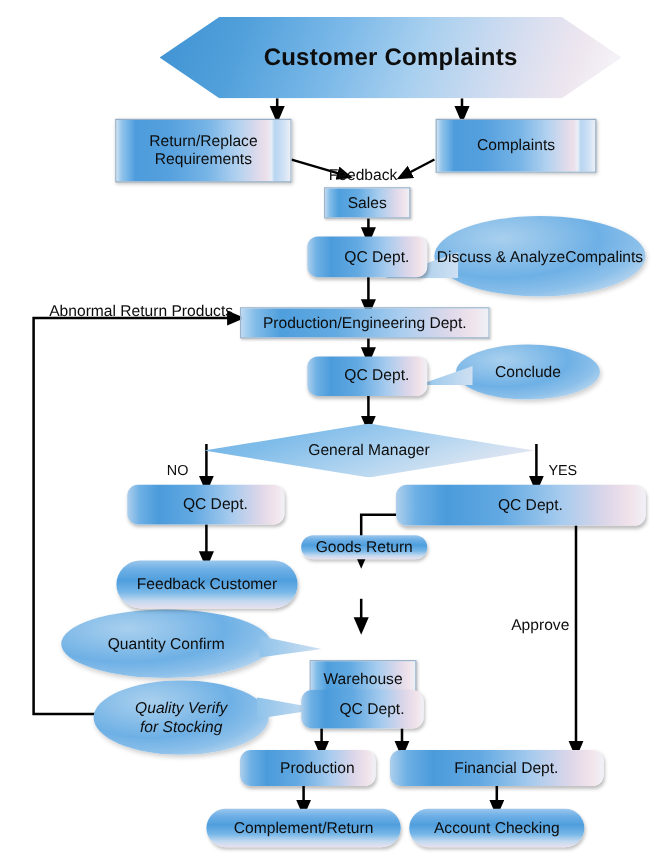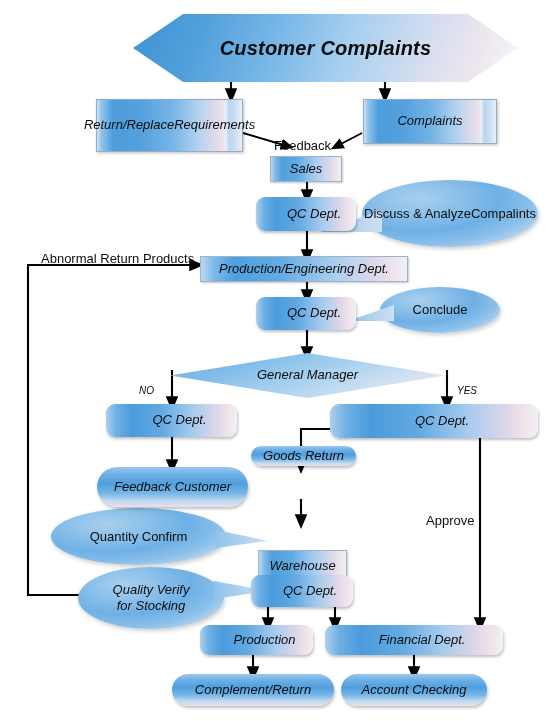--- a/index.html
+++ b/index.html
@@ -28,21 +28,20 @@
   .node {
     position: absolute;
     display: flex;
     align-items: center;
     justify-content: center;
     text-align: center;
     color: #0d0d0d;
     line-height: 1.15;
     box-sizing: border-box;
     z-index: 3;
-    font-style: italic;
   }
   
   .rect {
     background: linear-gradient(to right,
         #bcd9f2 0%, #7fbbe8 6%, #4f9fdd 16%,
         #62aae2 38%, #a8cdef 64%, #ddd8ea 84%,
         #f0e4ec 94%, #eef0f7 100%);
     border: 1px solid #9bb4cc;
     box-shadow: 1px 1px 2px rgba(0,0,0,.22);
   }
@@ -121,21 +120,21 @@
     background: linear-gradient(to right, #8fc3ea, #cfe0f2);
     z-index: 1;
   }
   .edge-label {
     position: absolute;
     color: #0d0d0d;
     white-space: nowrap;
     z-index: 4;
   }
   .fs13 { font-size: 13px; }
-  .fs12 { font-size: 10px; font-style: italic; }
+  .fs12 { font-size: 12px; }
 </style>
 </head>
 <body>
 
 <div id="canvas">
 
   <svg id="edges" viewBox="0 0 554 721" xmlns="http://www.w3.org/2000/svg">
     <defs>
       <marker id="ah" markerWidth="7" markerHeight="7" refX="3.2" refY="3" orient="auto" markerUnits="strokeWidth">
         <path d="M0,0 L7,3 L0,6 z" fill="#000"></path>
@@ -182,21 +181,21 @@
       <path d="M253,655 L253,673" marker-end="url(#ah)"></path>
 
       <path d="M414,655 L414,673" marker-end="url(#ah)"></path>
     </g>
   </svg>
 
   <div class="node hex" style="left:133px; top:14px; width:385px; height:68px;">
     <span>Customer Complaints</span>
   </div>
 
-  <div class="node band fs13" style="left:96px; top:99px; width:147px; height:53px; flex-direction:row;">
+  <div class="node band fs13" style="left:96px; top:99px; width:147px; height:53px; flex-direction:column;">
     <span>Return/Replace</span>
     <span>Requirements</span>
   </div>
 
   <div class="node band fs13" style="left:363px; top:99px; width:134px; height:45px;">
     <span>Complaints</span>
   </div>
 
   <div class="edge-label fs13" style="left:274px; top:138px;">
     <span>Feedback</span>

